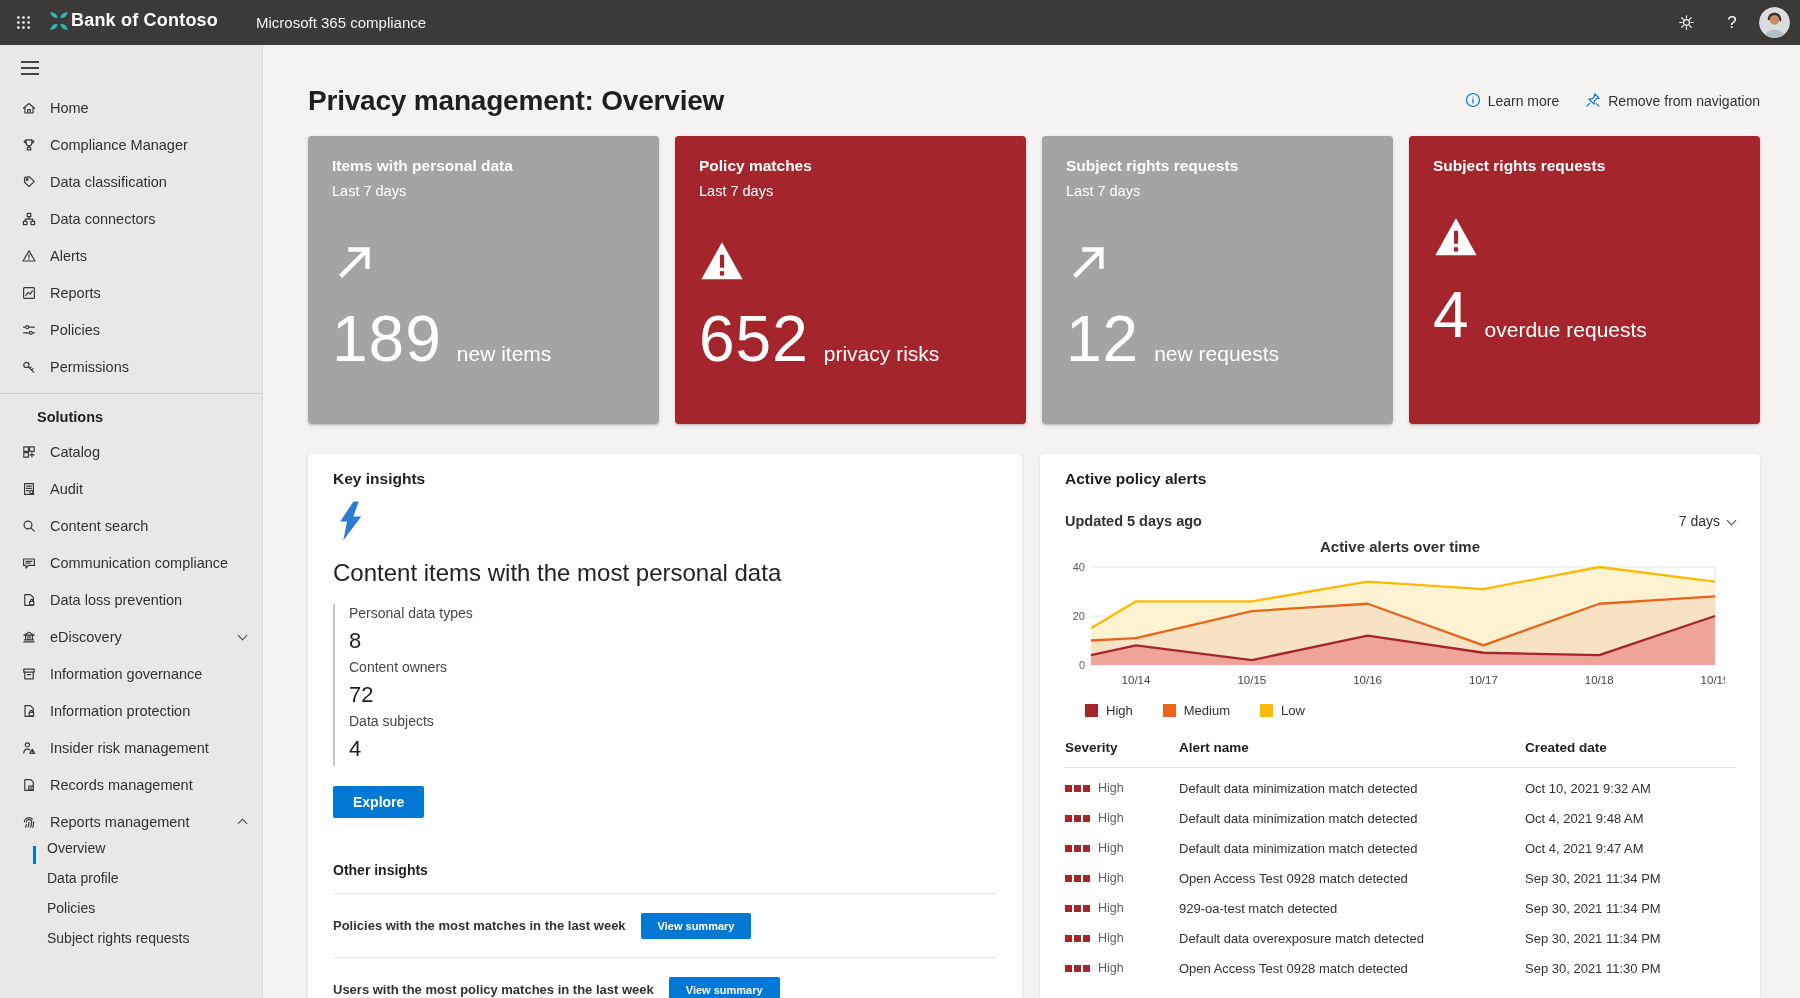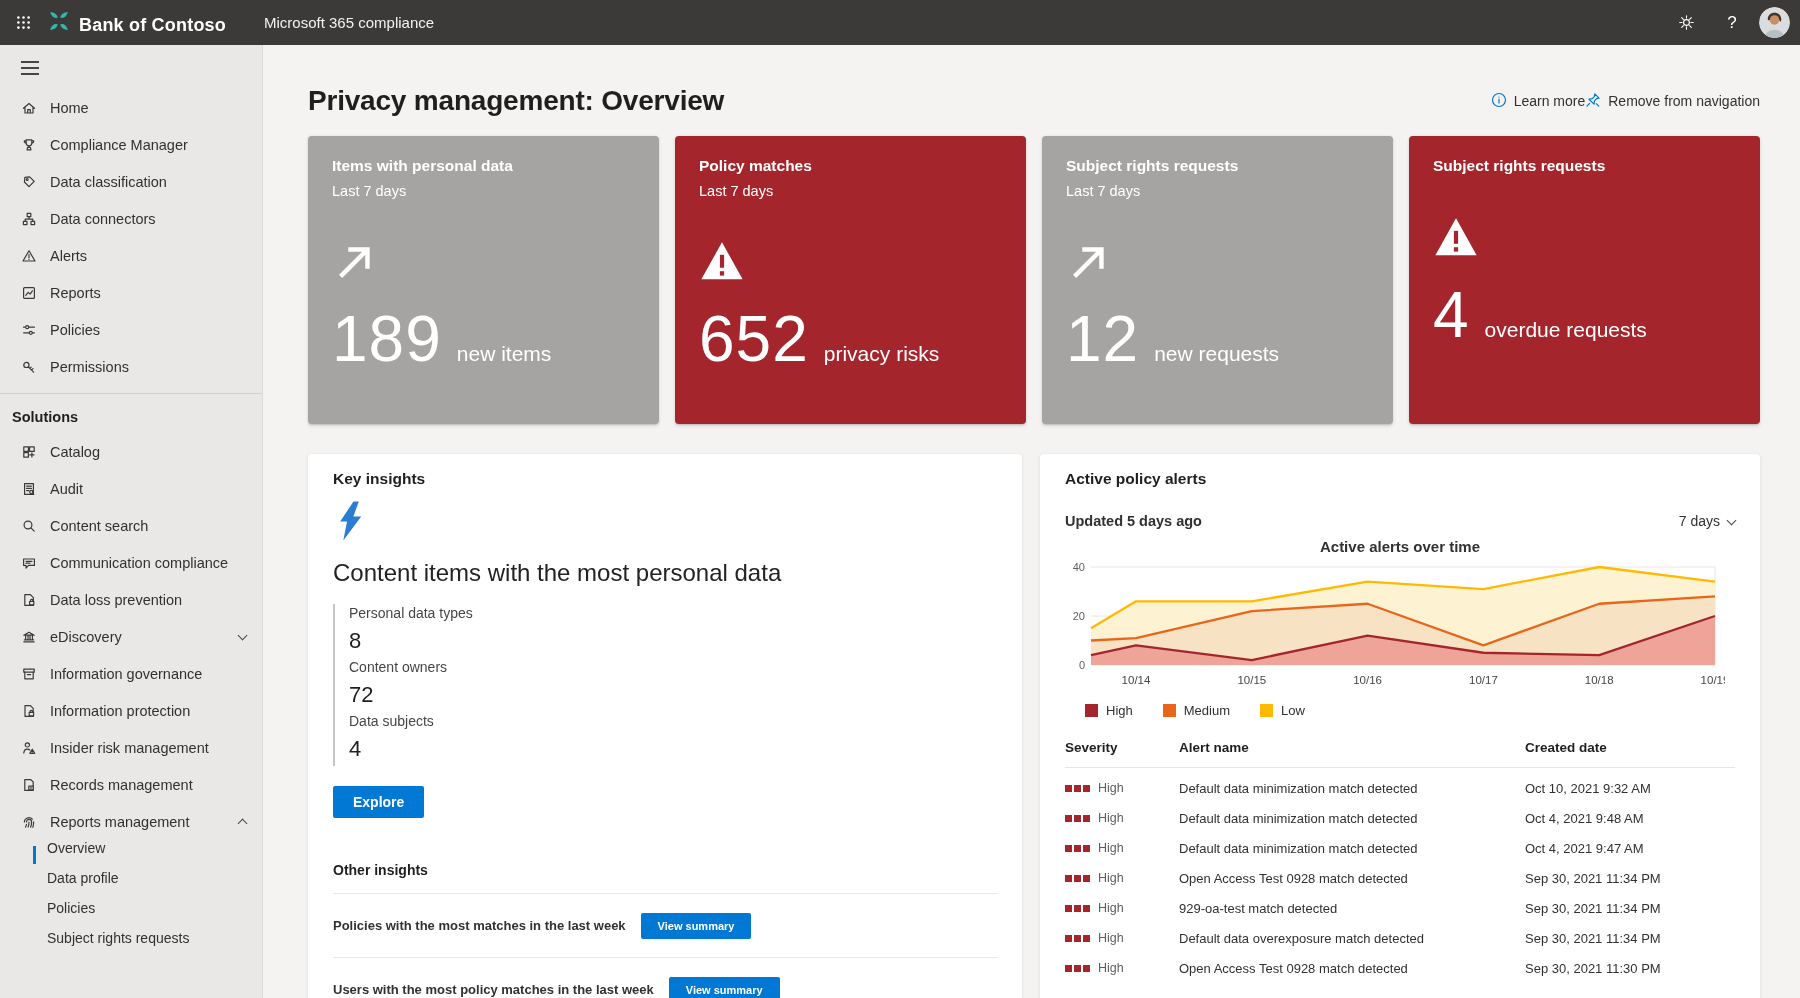--- a/index.html
+++ b/index.html
@@ -3,52 +3,52 @@
 <meta charset="utf-8">
 <style>
   * { box-sizing: border-box; margin: 0; padding: 0; }
   html,body { width:1800px; height:998px; overflow:hidden; }
   body { font-family:"Liberation Sans", sans-serif; background:#f4f3f1; color:#323130; }
 
   
   .topbar { position:fixed; top:0; left:0; width:1800px; height:45px; background:#3b3a39;
             display:flex; align-items:center; color:#fff; z-index:50; }
   .waffle { width:46px; height:45px; display:flex; align-items:center; justify-content:center; cursor:pointer; }
-  .brand { display:flex; align-items:flex-end; gap:9px; margin-left:2px; }
+  .brand { display:flex; align-items:flex-start; gap:1px; margin-left:2px; }
   .brand-name { font-size:18px; font-weight:bold; letter-spacing:.2px; }
   .product-name { font-size:15px; margin-left:38px; color:#f3f2f1; }
   .topbar-right { margin-left:auto; display:flex; align-items:center; }
   .topbar-icon-btn { width:46px; height:45px; display:flex; align-items:center; justify-content:center; cursor:pointer; }
   .help-glyph { font-size:17px; color:#fff; font-weight:400; }
   .avatar { width:31px; height:31px; border-radius:50%; overflow:hidden; margin:0 10px 0 4px; cursor:pointer; }
 
   
   .layout { display:flex; padding-top:45px; height:850px;border-radius:21px; }
   .sidebar { width:263px; min-width:263px; background:#e9e8e6; border-right:1px solid #dcdad8; height:953px; overflow:hidden; }
   .main { flex:1; padding:0 40px 0 45px; height:953px; overflow:hidden; }
 
   
   .hamburger { margin:16px 0 14px 21px; cursor:pointer; width:18px; }
   .hamburger span { display:block; height:2px; background:#484644; margin-bottom:4px; width:18px; }
   .nav-item { display:flex; align-items:center; height:37px; padding:0 16px 0 21px; gap:13px;
               font-size:14.5px; color:#323130; cursor:pointer; }
   .nav-item .ic { width:16px; height:16px; display:flex; align-items:center; }
-  .nav-header { font-size:14.5px; font-weight:bold; color:#201f1e; padding:9px 0 8px 12px; }
+  .nav-header { font-size:14.5px; font-weight:bold; color:#201f1e; padding:9px 0 8px 37px; }
   .nav-divider { height:1px; background:#d2d0ce; margin:8px 0 6px 0; }
   .nav-subitem { position:relative; display:flex; align-items:flex-start; height:30px; padding-left:47px;
                  font-size:14px; color:#323130; cursor:pointer; }
   .nav-subitem.selected::before { content:""; position:absolute; left:33px; top:6px; bottom:6px; width:3px; background:#0078d4; }
   .chev { display:inline-block; width:7px; height:7px; border-right:1.5px solid #484644; border-bottom:1.5px solid #484644; margin-left:auto; }
   .chev.down { transform:rotate(45deg); margin-top:-3px; }
   .chev.up { transform:rotate(-135deg); margin-top:4px; }
 
   
   .page-header { display:flex; align-items:center; margin-top:40px; margin-bottom:19px; }
   .page-title { font-size:28px; font-weight:bold; color:#201f1e; letter-spacing:-.2px; }
-  .page-actions { margin-left:auto; display:flex; }
+  .page-actions { margin-left:auto; display:flex; gap:26px; }
   .page-action { display:flex; align-items:center; gap:7px; font-size:14px; color:#323130; cursor:pointer; }
 
   
   .cards { display:grid; grid-template-columns:repeat(4,1fr); gap:16px; }
   .card { height:288px; border-radius:4px; padding:21px 24px; color:#fff; cursor:pointer;
           box-shadow:0 1.6px 3.6px rgba(0,0,0,.13), 0 .3px .9px rgba(0,0,0,.1); }
   .card.gray { background:#a6a4a2; --cbg:#a6a4a2; }
   .card.red  { background:#a4262c; --cbg:#a4262c; }
   .card-title { font-size:15.5px; font-weight:bold; }
   .card-sub { font-size:14.5px; margin-top:8px; }

